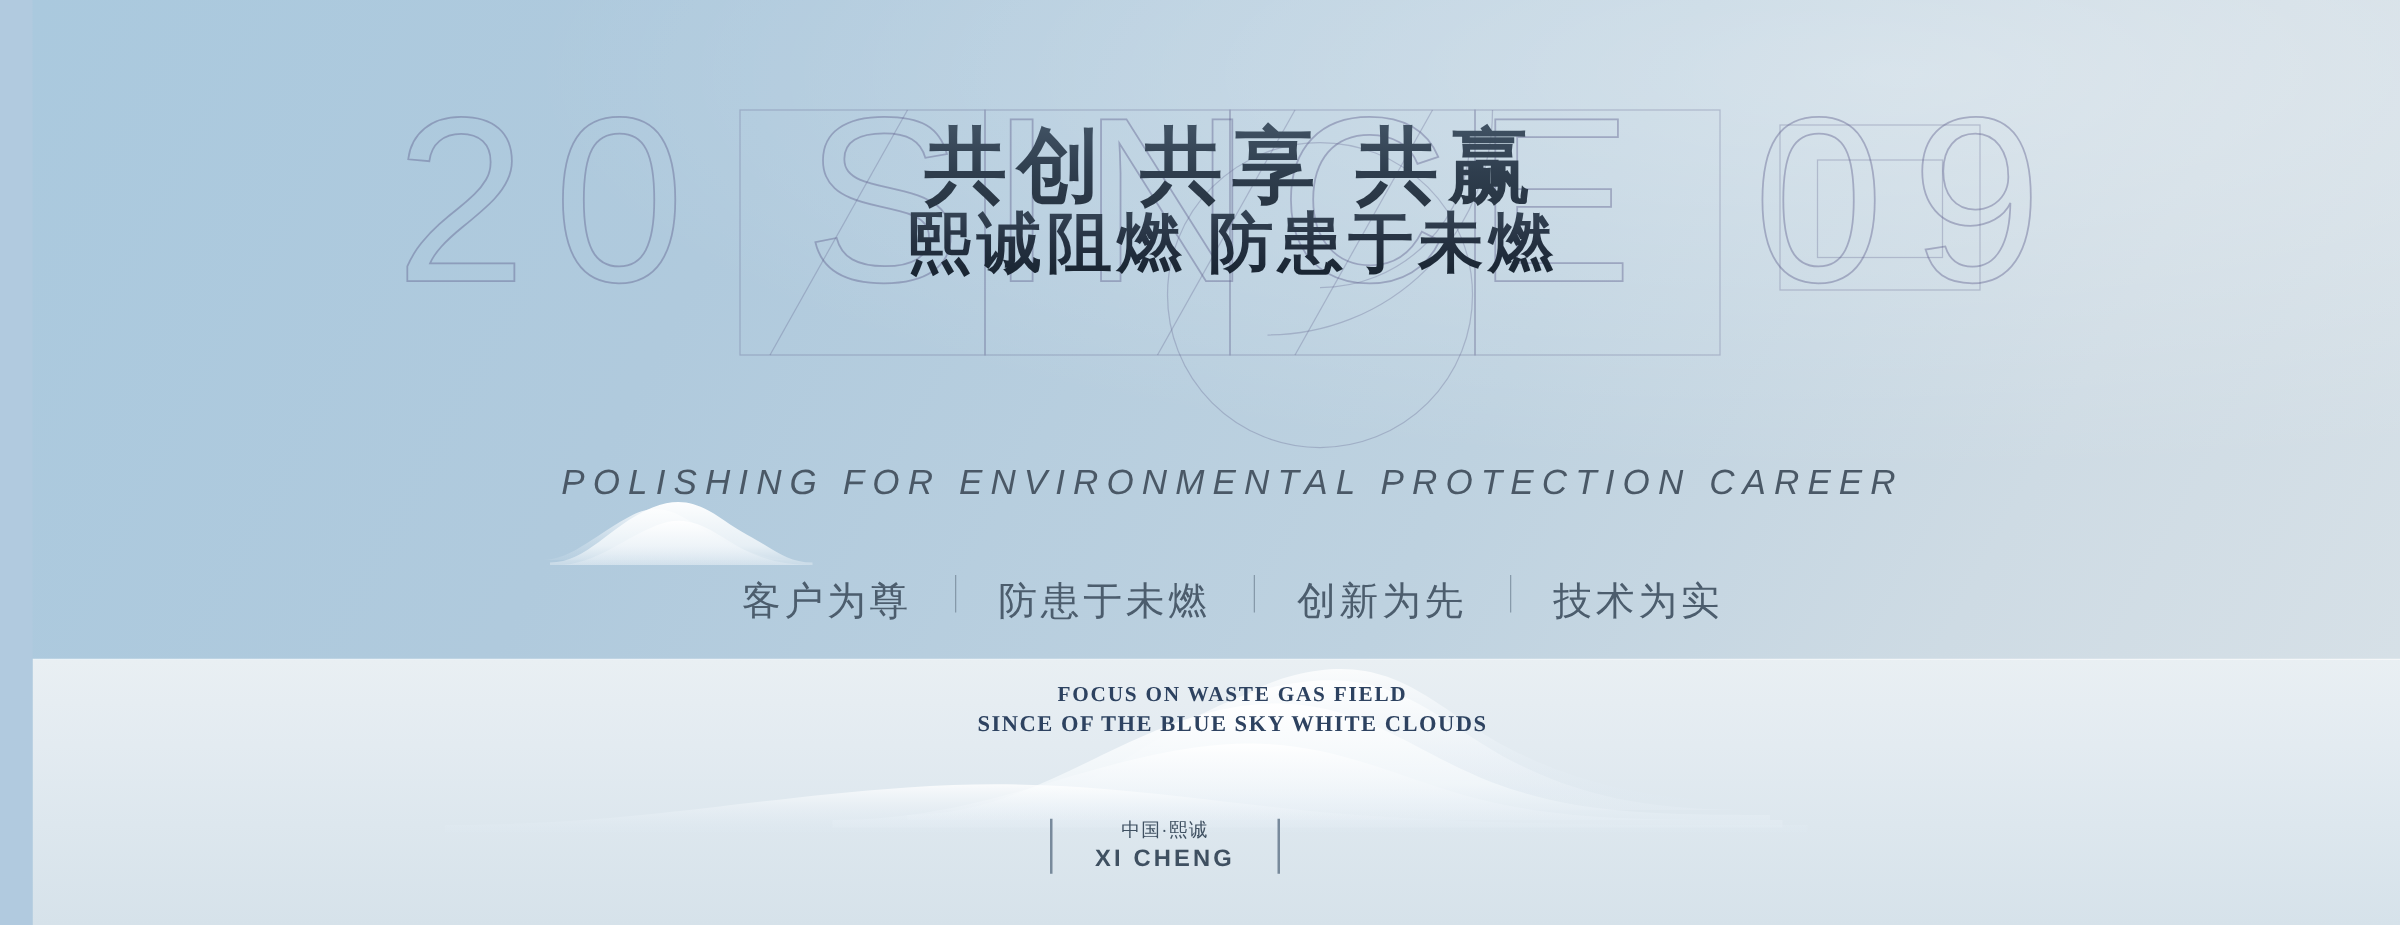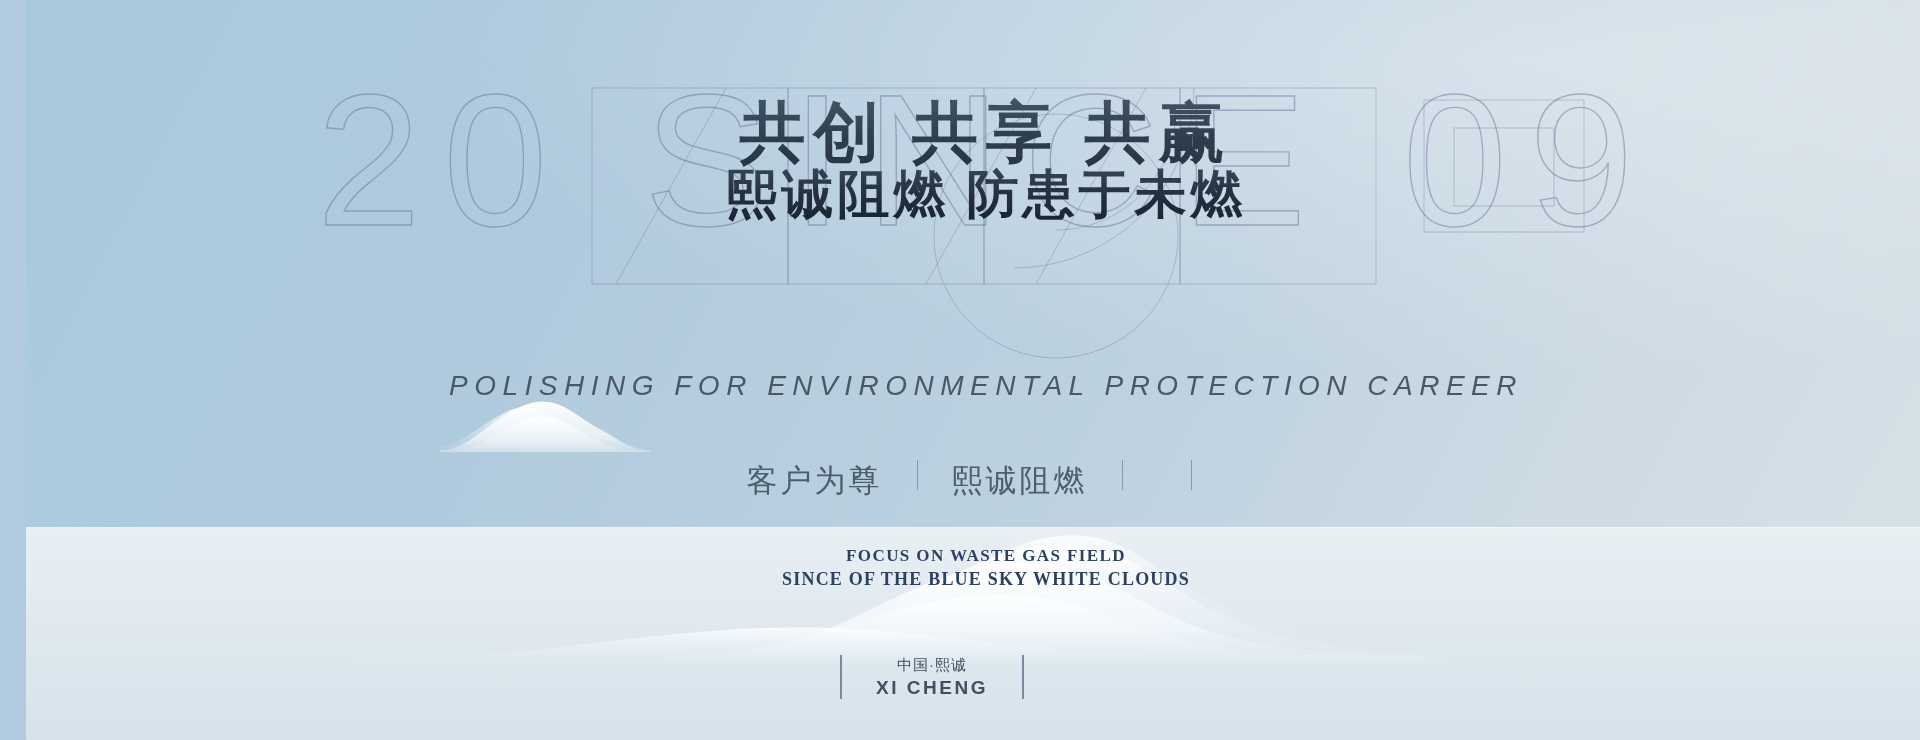--- a/index.html
+++ b/index.html
@@ -188,23 +188,25 @@
   </div>
   <div class="headline head2">
     <span>熙诚阻燃 防患于未燃</span>
   </div>
 
   <div class="tagline">POLISHING FOR ENVIRONMENTAL PROTECTION CAREER</div>
 
   <div class="values">
     <span class="v">客户为尊</span>
     <span class="sep"></span>
-    <span class="v">熙诚阻燃</span>
+    <span class="v">防患于未燃</span>
     <span class="sep"></span>
+    <span class="v">创新为先</span>
     <span class="sep"></span>
+    <span class="v">技术为实</span>
   </div>
 
   <div class="serif-lines">
     <div class="l1">FOCUS ON WASTE GAS FIELD</div>
     <div class="l2">SINCE OF THE BLUE SKY WHITE CLOUDS</div>
   </div>
 
   <div class="sign">
     <span class="bar"></span>
     <span class="txt">

